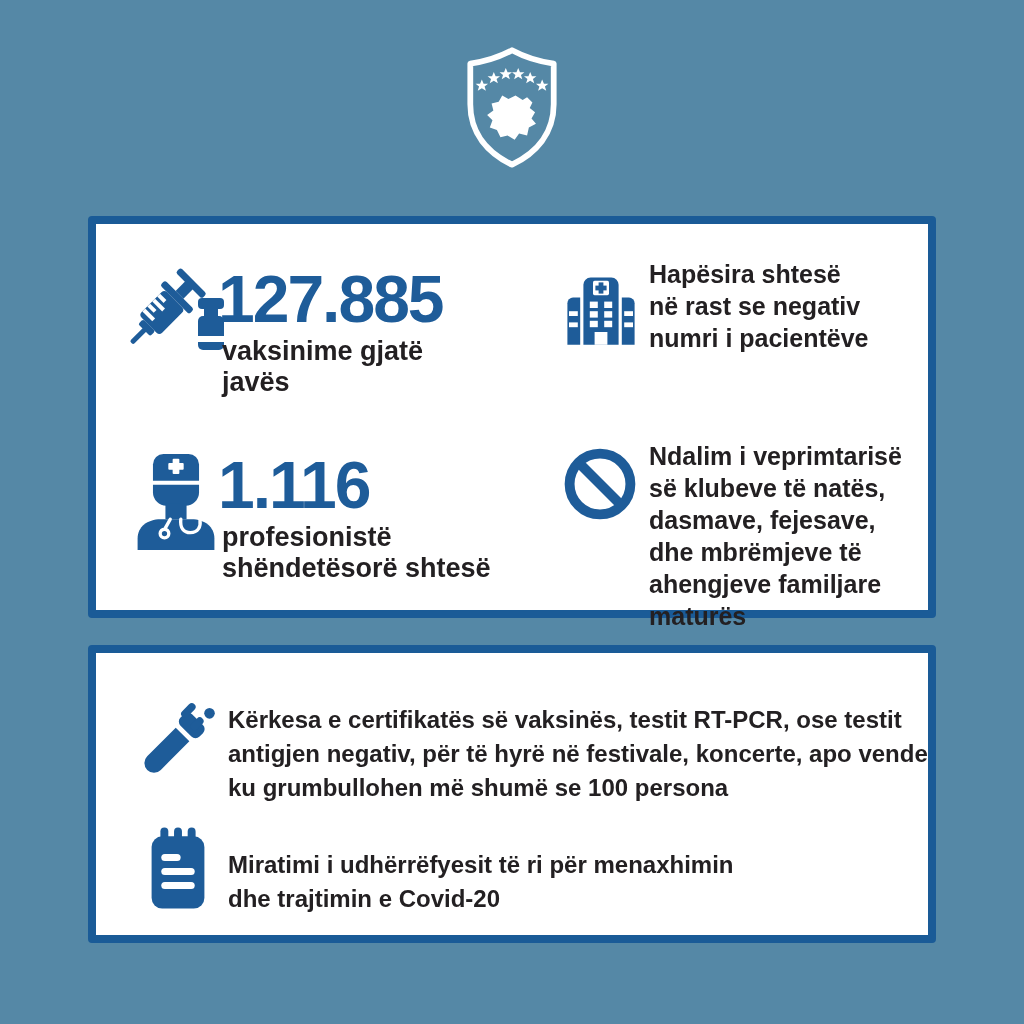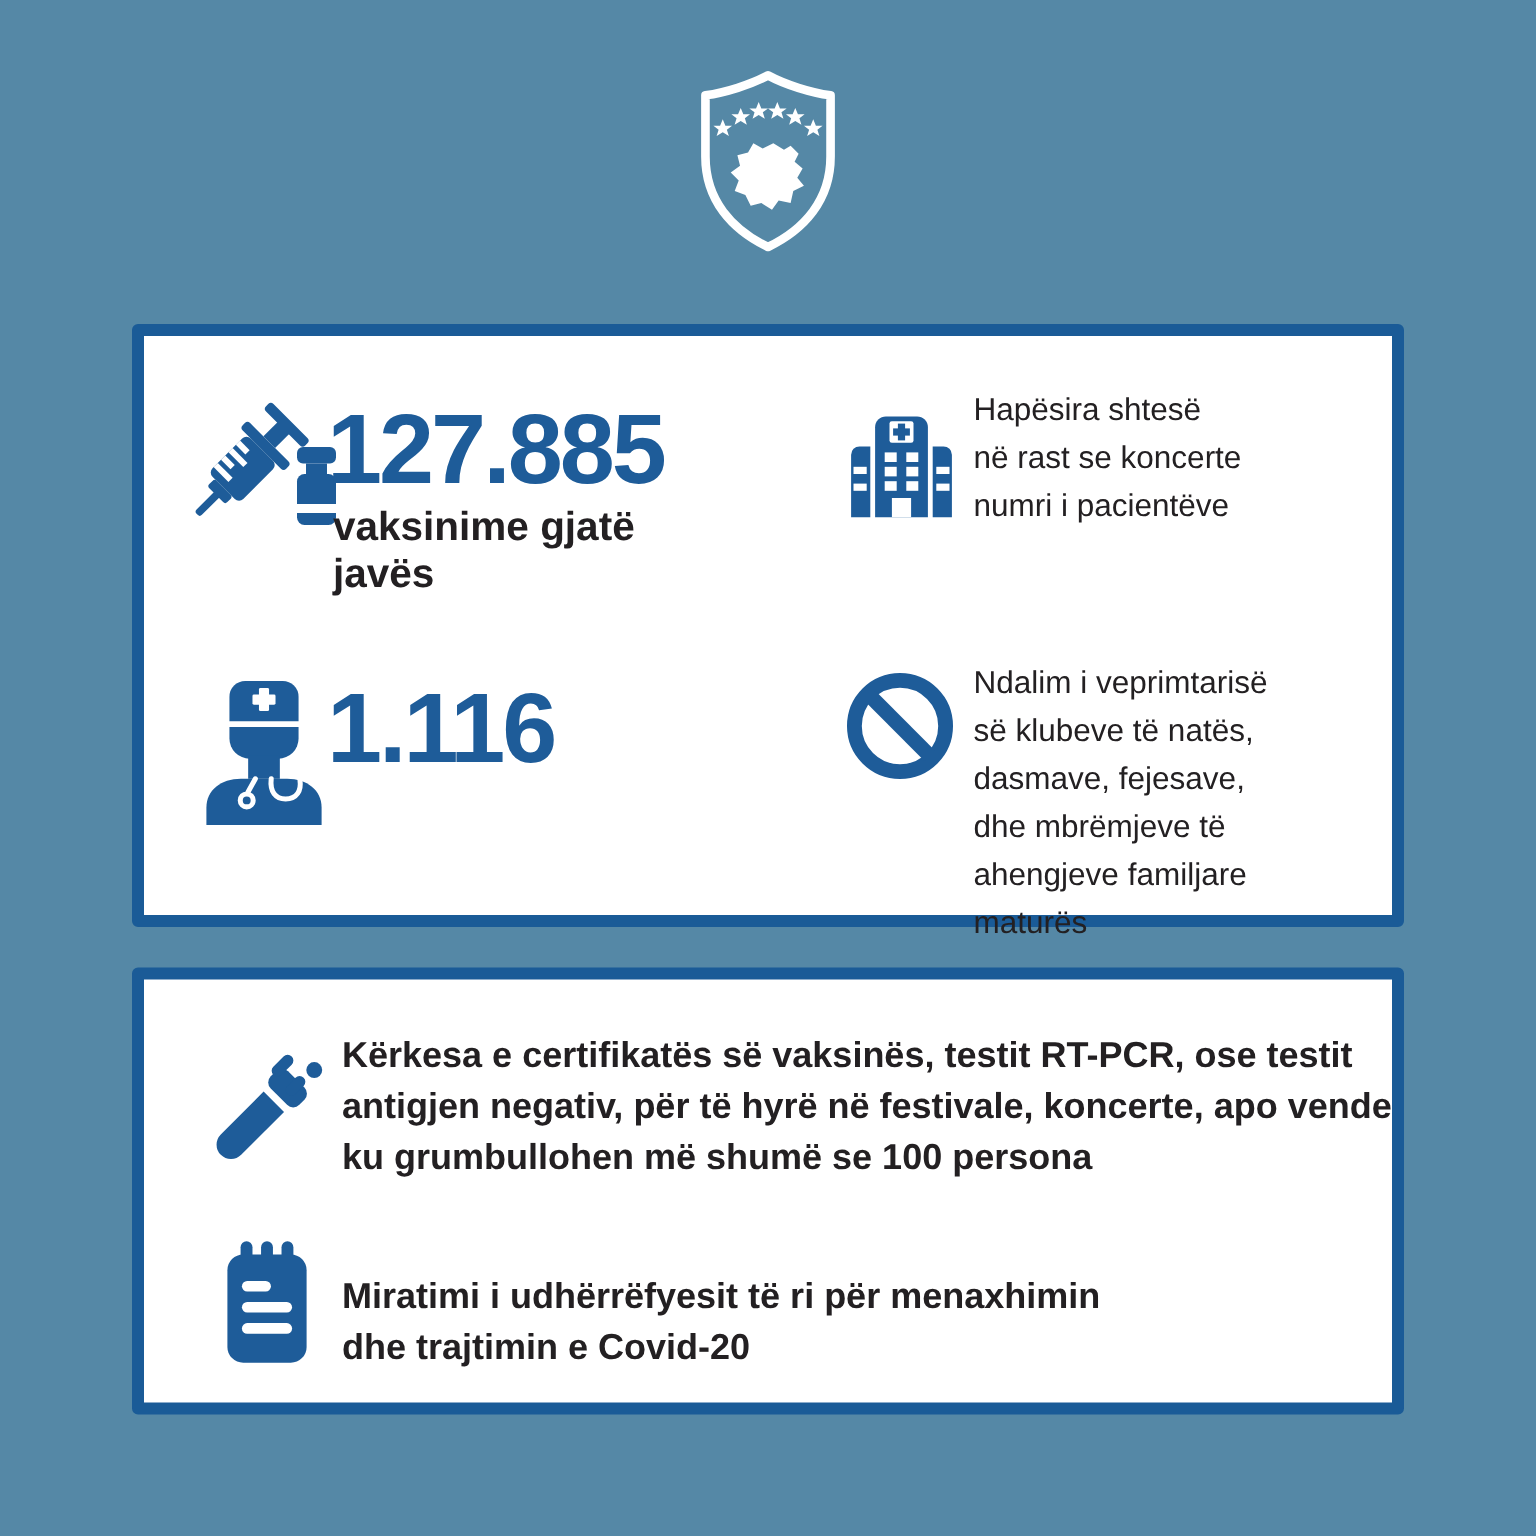--- a/index.html
+++ b/index.html
@@ -25,21 +25,21 @@
   }
   #card1{top:216px;height:402px;}
   #card2{top:645px;height:298px;}
   .ic{color:var(--accent);}
   .ic svg{display:block;width:100%;height:100%;}
   .num{
     font-weight:800;font-size:66px;line-height:70px;letter-spacing:-2px;
     color:var(--accent);white-space:nowrap;
   }
   .blabel{font-weight:700;font-size:27px;line-height:31px;color:var(--text);white-space:nowrap;}
-  .rtext{font-weight:400;font-size:21px;line-height:32px;color:var(--text);white-space:nowrap;}
+  .rtext{font-weight:700;font-size:25px;line-height:32px;color:var(--text);white-space:nowrap;}
   .btext{font-weight:700;font-size:24px;line-height:34px;color:var(--text);white-space:nowrap;}
   #logo{left:456px;top:44px;width:112px;height:126px;color:#FFFFFF;}
   #logo svg{display:block;width:100%;height:100%;}
 </style>
 </head>
 <body>
 
 <div id="logo" class="abs">
   <svg viewBox="0 0 120 142" xmlns="http://www.w3.org/2000/svg">
     <defs>
@@ -116,21 +116,21 @@
       <g fill="#FFFFFF">
         <rect x="10" y="54" width="11" height="6"></rect>
           <rect x="10" y="68" width="11" height="6"></rect>
         <rect x="79" y="54" width="11" height="6"></rect>
           <rect x="79" y="68" width="11" height="6"></rect>
       </g>
     </svg>
   </div>
   <div class="abs rtext" style="left:553px;top:34px;">
     <div>Hapësira shtesë</div>
-    <div>në rast se koncerte</div>
+    <div>në rast se negativ</div>
     <div>numri i pacientëve</div>
   </div>
 
   <div class="abs ic" style="left:32px;top:224px;width:96px;height:104px;">
     <svg viewBox="0 0 100 104" xmlns="http://www.w3.org/2000/svg">
       <g fill="currentColor">
         <path d="M37,4 h26 a11,11 0 0 1 11,11 v17 H26 V15 a11,11 0 0 1 11,-11 Z"></path>
         <path d="M26,36 h48 v8 a14,14 0 0 1 -14,14 h-20 a14,14 0 0 1 -14,-14 Z"></path>
         <rect x="39" y="56" width="22" height="16"></rect>
         <path d="M10,104 v-12 c0,-12 10,-20 24,-20 h32 c14,0 24,8 24,20 v12 Z"></path>
@@ -140,20 +140,24 @@
         <rect x="42" y="13.5" width="16" height="7" rx="1"></rect>
       </g>
       <g fill="none" stroke="#FFFFFF" stroke-width="3.5" stroke-linecap="round">
         <path d="M44,72 L39,81"></path>
         <circle cx="38" cy="87" r="4.5"></circle>
         <path d="M55,72 c-1,9 3,14 10,14 c8,0 11,-6 10,-13"></path>
       </g>
     </svg>
   </div>
   <div class="abs num" style="left:122px;top:226px;">1.116</div>
+  <div class="abs blabel" style="left:126px;top:298px;">
+    <div>profesionistë</div>
+    <div>shëndetësorë shtesë</div>
+  </div>
 
   <div class="abs ic" style="left:466px;top:222px;width:76px;height:76px;">
     <svg viewBox="0 0 100 100" xmlns="http://www.w3.org/2000/svg">
       <circle cx="50" cy="50" r="40" fill="none" stroke="currentColor" stroke-width="13"></circle>
       <line x1="24" y1="24" x2="76" y2="76" stroke="currentColor" stroke-width="13"></line>
     </svg>
   </div>
   <div class="abs rtext" style="left:553px;top:216px;">
     <div>Ndalim i veprimtarisë</div>
     <div>së klubeve të natës,</div>
@@ -172,21 +176,21 @@
         <rect x="32" y="10" width="28" height="17" rx="6"></rect>
         <path d="M36,32 h20 v42 a10,10 0 0 1 -20,0 Z"></path>
       </g>
       <g fill="currentColor">
         <rect x="60" y="10" width="18" height="8" rx="4" transform="rotate(-45 69 14)"></rect>
         <rect x="70" y="24" width="16" height="8" rx="4" transform="rotate(-45 78 28)"></rect>
         <circle cx="91" cy="17" r="5.5"></circle>
       </g>
     </svg>
   </div>
-  <div class="abs btext" style="left:132px;top:34px;">
+  <div class="abs btext" style="left:132px;top:50px;">
     <div>Kërkesa e certifikatës së vaksinës, testit RT-PCR, ose testit</div>
     <div>antigjen negativ, për të hyrë në festivale, koncerte, apo vende</div>
     <div>ku grumbullohen më shumë se 100 persona</div>
   </div>
 
   <div class="abs ic" style="left:38px;top:168px;width:88px;height:94px;">
     <svg viewBox="0 0 100 104" xmlns="http://www.w3.org/2000/svg">
       <g fill="currentColor">
         <rect x="30" y="6" width="9" height="18" rx="4.5"></rect>
         <rect x="45.5" y="6" width="9" height="18" rx="4.5"></rect>

